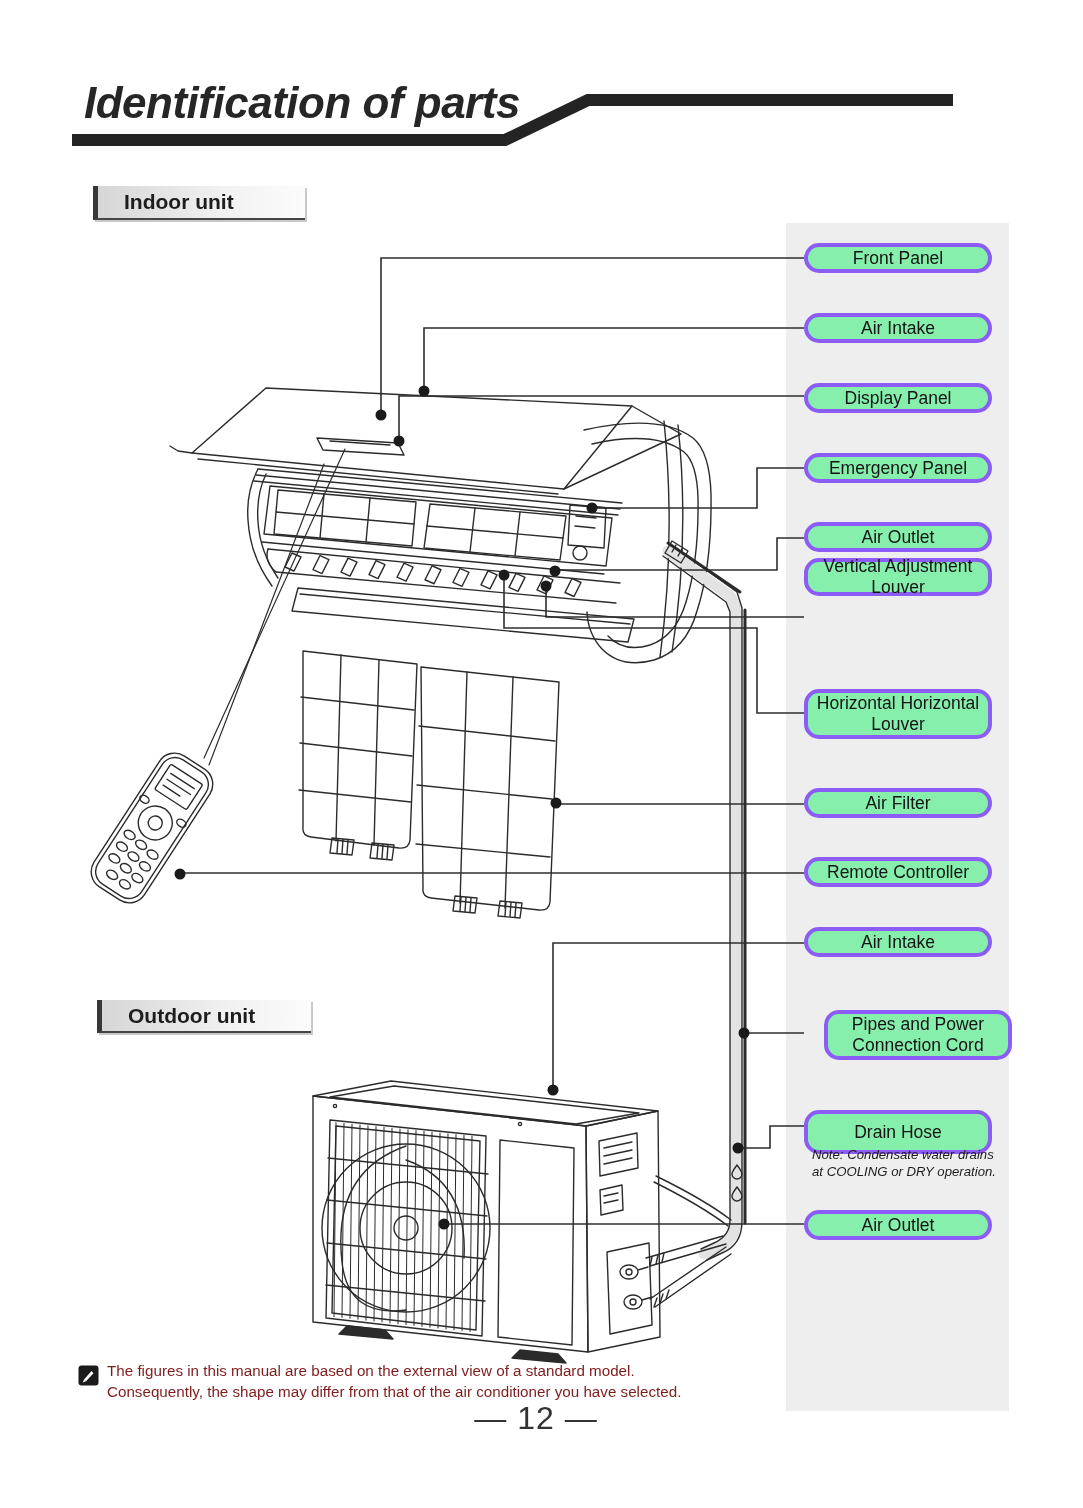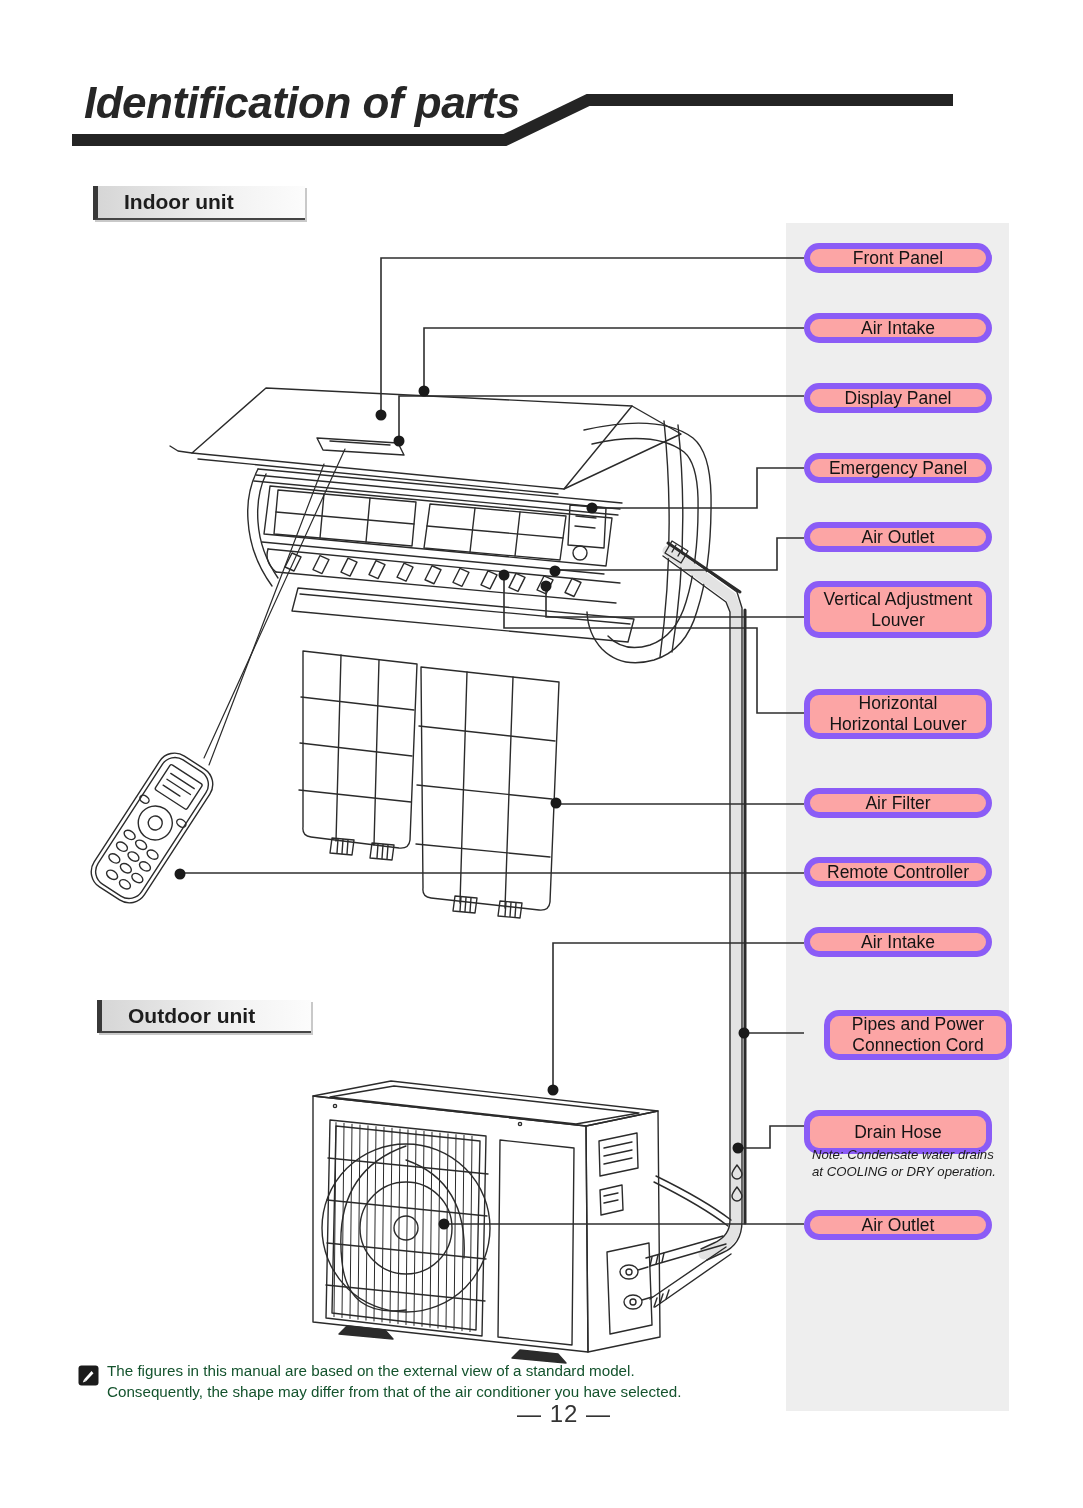--- a/index.html
+++ b/index.html
@@ -9,30 +9,30 @@
            background:#eeeeee;z-index:1;}
   .art{position:absolute;left:0;top:0;z-index:2;}
   .title{position:absolute;left:84px;top:78px;z-index:3;font-size:44px;font-weight:bold;
          font-style:italic;color:#262626;letter-spacing:-0.5px;white-space:nowrap;}
   .heading{position:absolute;z-index:3;box-sizing:border-box;font-weight:bold;font-size:21px;
            color:#1d1d1d;padding:4px 0 0 26px;border-left:5px solid #383838;
            border-bottom:2px solid #454545;
            background:linear-gradient(90deg,#d6d6d6,#f1f1f1 60%,#fcfcfc);
            box-shadow:2px 2px 0 #c9c9c9;white-space:nowrap;}
   .pill{position:absolute;left:804px;width:188px;z-index:3;display:flex;align-items:center;
-        justify-content:center;text-align:center;background:#fca5a5;border:6px solid #8b5cf6;
+        justify-content:center;text-align:center;background:#86efac;border:4px solid #8b5cf6;
         border-radius:15px;font-size:17.5px;line-height:1.2;color:#141414;
         box-sizing:border-box;padding:2px 8px;}
   .drain-note{position:absolute;left:812px;top:1146px;z-index:3;font-size:13.2px;
               line-height:1.32;color:#1c1c1c;white-space:nowrap;font-style:italic;}
   .footnote{position:absolute;left:107px;top:1361px;z-index:3;font-size:15.2px;
-            line-height:1.36;color:#14532d;white-space:nowrap;}
+            line-height:1.36;color:#7f1d1d;white-space:nowrap;}
   .footnote-icon{position:absolute;left:78px;top:1365px;z-index:3;}
-  .page-number{position:absolute;left:464px;top:1400px;width:200px;text-align:center;
-               z-index:3;font-size:24px;color:#333333;letter-spacing:1px;}
+  .page-number{position:absolute;left:436px;top:1400px;width:200px;text-align:center;
+               z-index:3;font-size:32px;color:#333333;letter-spacing:1px;}
 </style>
 </head>
 <body>
 
 <div class="page">
 
   <div class="sidebar"></div>
 
   <svg class="art" width="1083" height="1508" viewBox="0 0 1083 1508">
 
@@ -272,21 +272,21 @@
   <div class="title">Identification of parts</div>
 
   <div class="heading" style="left:97px;top:1000px;width:214px;height:33px;">Outdoor unit</div>
   <div class="heading" style="left:93px;top:186px;width:212px;height:34px;">Indoor unit</div>
 
   <div class="pill" style="top:243px;height:30px;">Front Panel</div>
   <div class="pill" style="top:313px;height:30px;">Air Intake</div>
   <div class="pill" style="top:383px;height:30px;">Display Panel</div>
   <div class="pill" style="top:453px;height:30px;">Emergency Panel</div>
   <div class="pill" style="top:522px;height:30px;">Air Outlet</div>
-  <div class="pill" style="top:581px;height:57px;">Vertical Adjustment Louver</div>
+  <div class="pill" style="top:558px;height:38px;">Vertical Adjustment Louver</div>
   <div class="pill" style="top:689px;height:50px;">Horizontal Horizontal Louver</div>
   <div class="pill" style="top:788px;height:30px;">Air Filter</div>
   <div class="pill" style="top:857px;height:30px;">Remote Controller</div>
   <div class="pill" style="top:927px;height:30px;">Air Intake</div>
   <div class="pill" style="top:1010px;height:50px;margin-left:20px;">Pipes and Power Connection Cord</div>
   <div class="pill" style="top:1110px;height:44px;">Drain Hose</div>
   <div class="pill" style="top:1210px;height:30px;">Air Outlet</div>
 
   <div class="drain-note">
     <div>Note: Condensate water drains</div>

